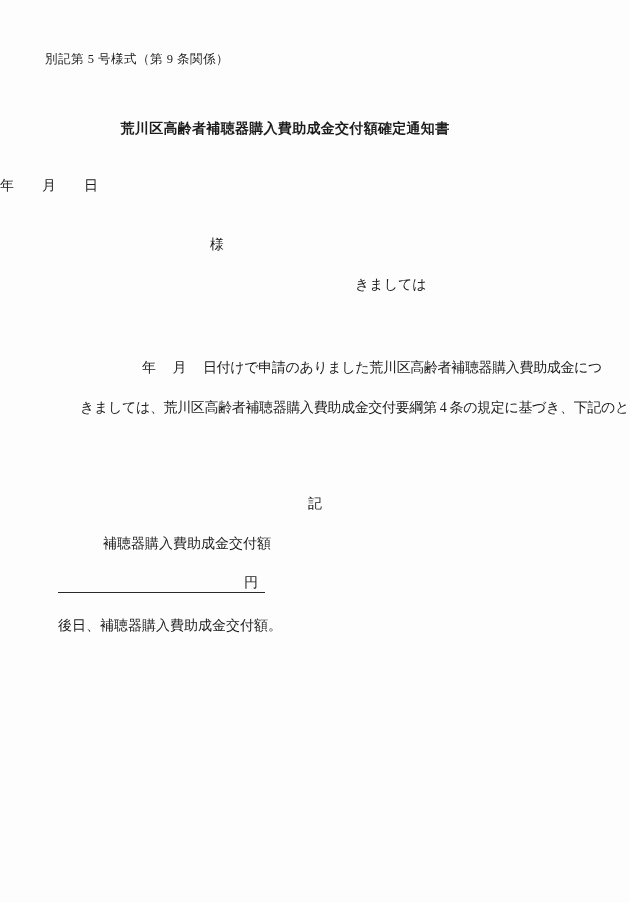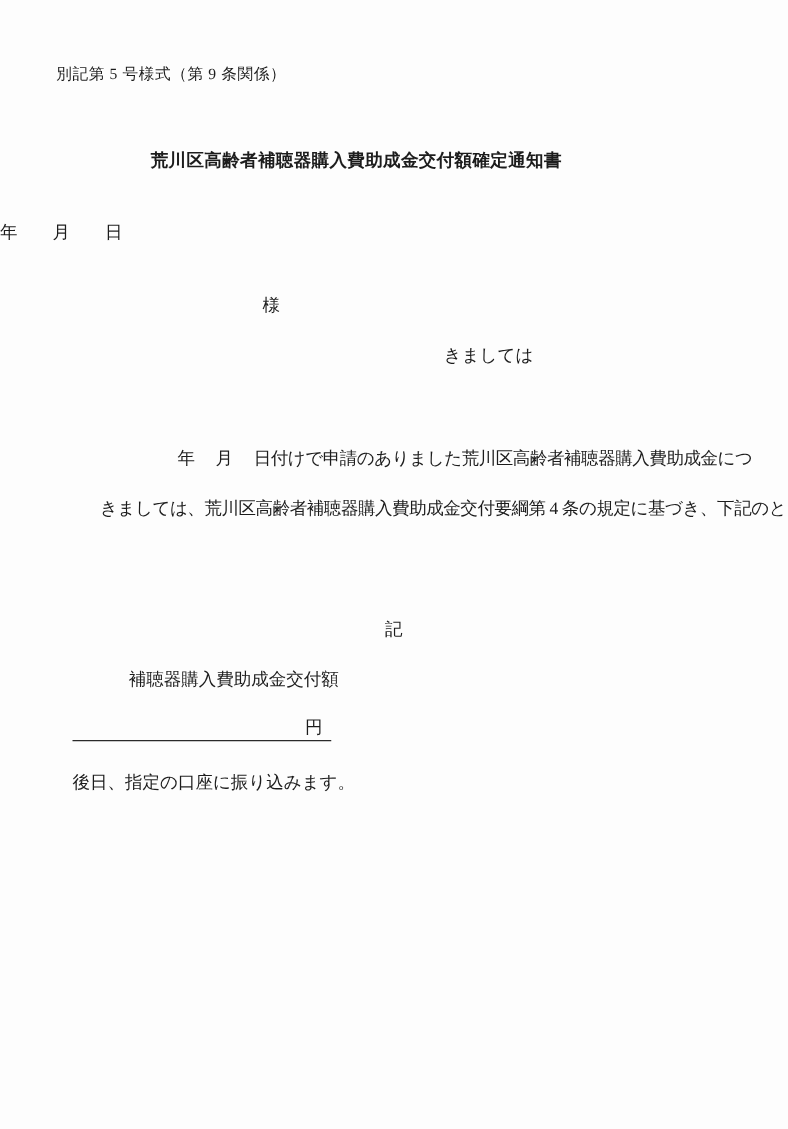--- a/index.html
+++ b/index.html
@@ -141,15 +141,15 @@
   </div>
 
   <div class="section-marker">記</div>
 
   <div class="amount-label">補聴器購入費助成金交付額</div>
 
   <div class="amount-line">
     <span>円</span>
   </div>
 
-  <div class="footer-note">後日、指定の口座に振り込みます。</div>
+  <div class="footer-note">後日、補聴器購入費助成金交付額。</div>
 
 </div>
 
 </body></html>

